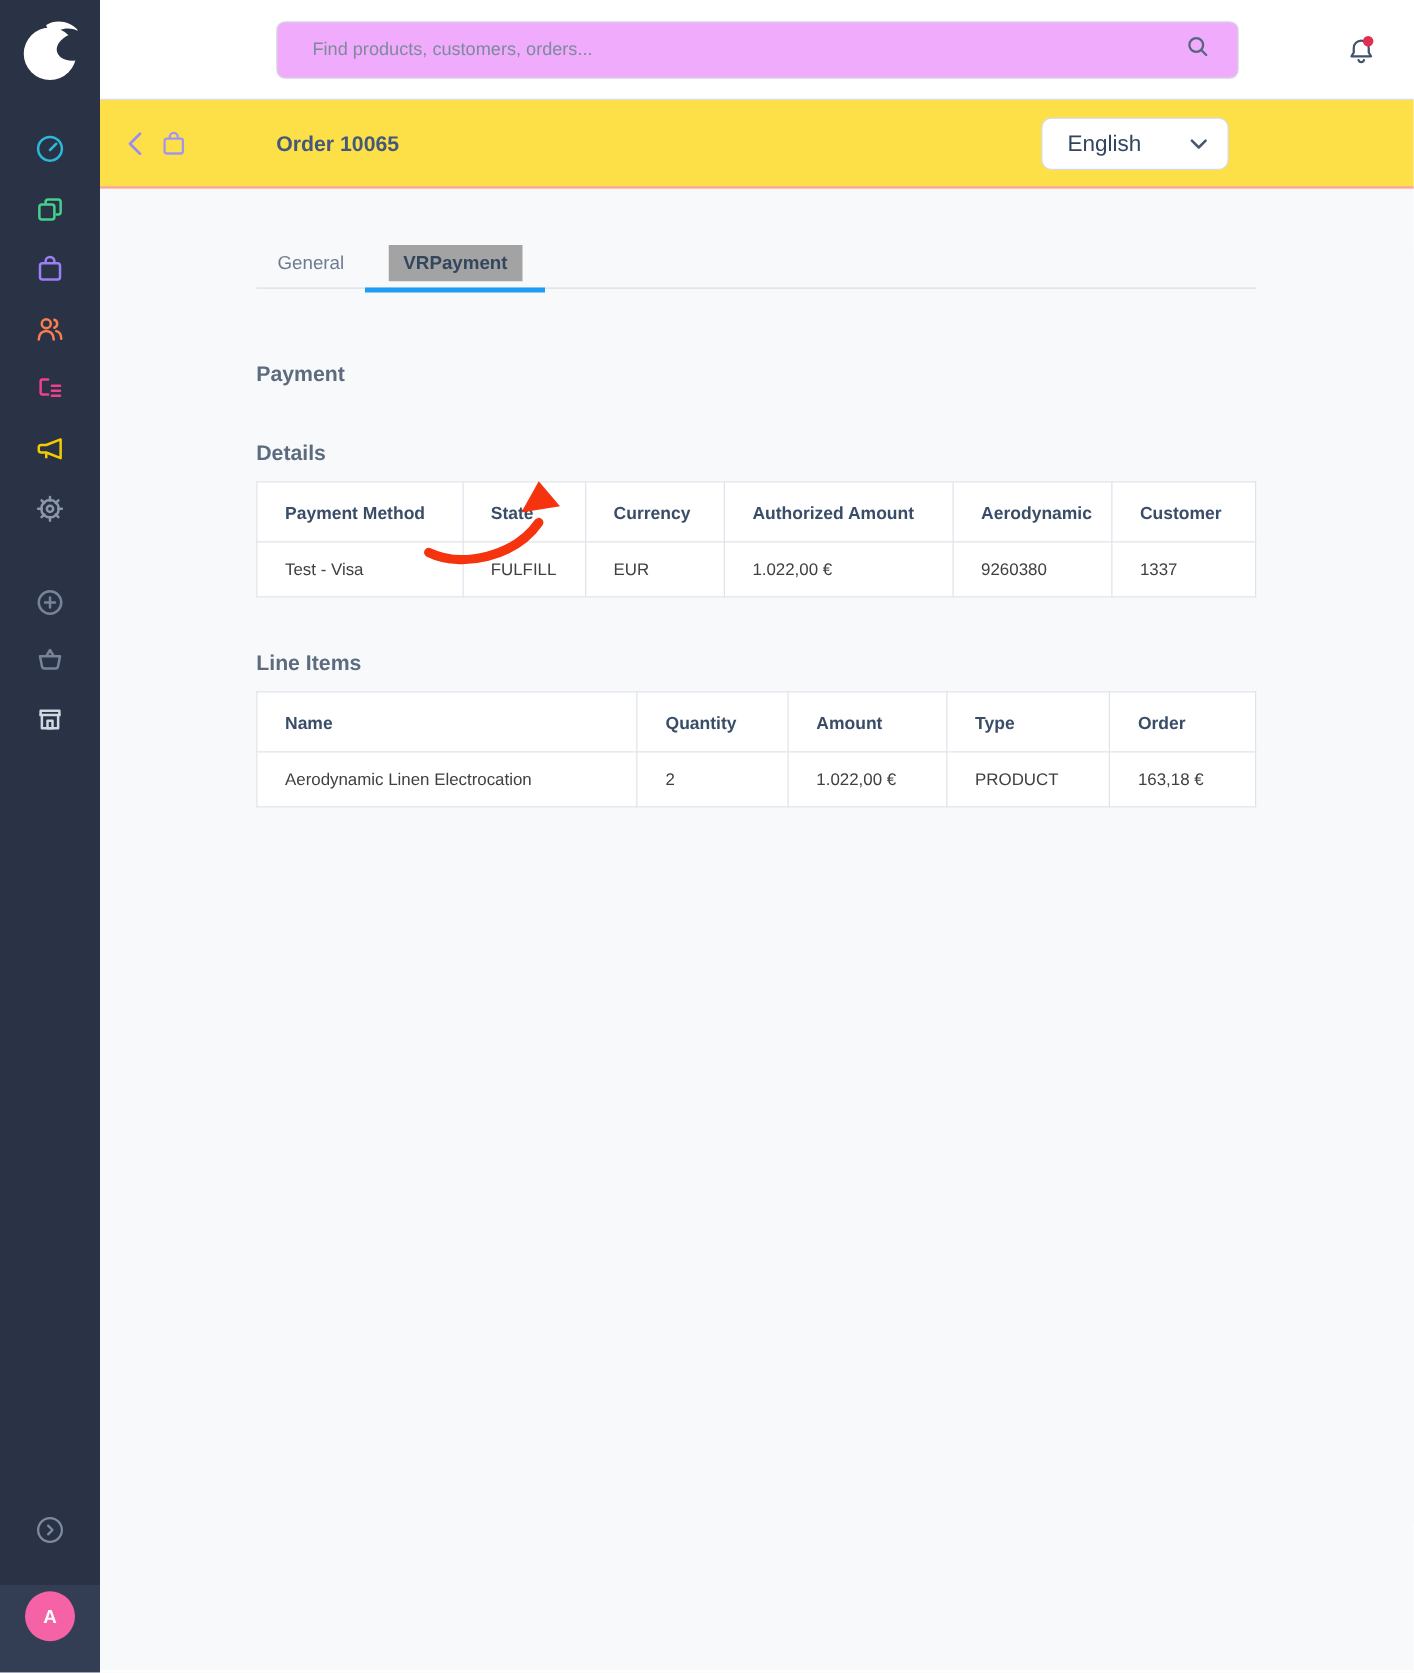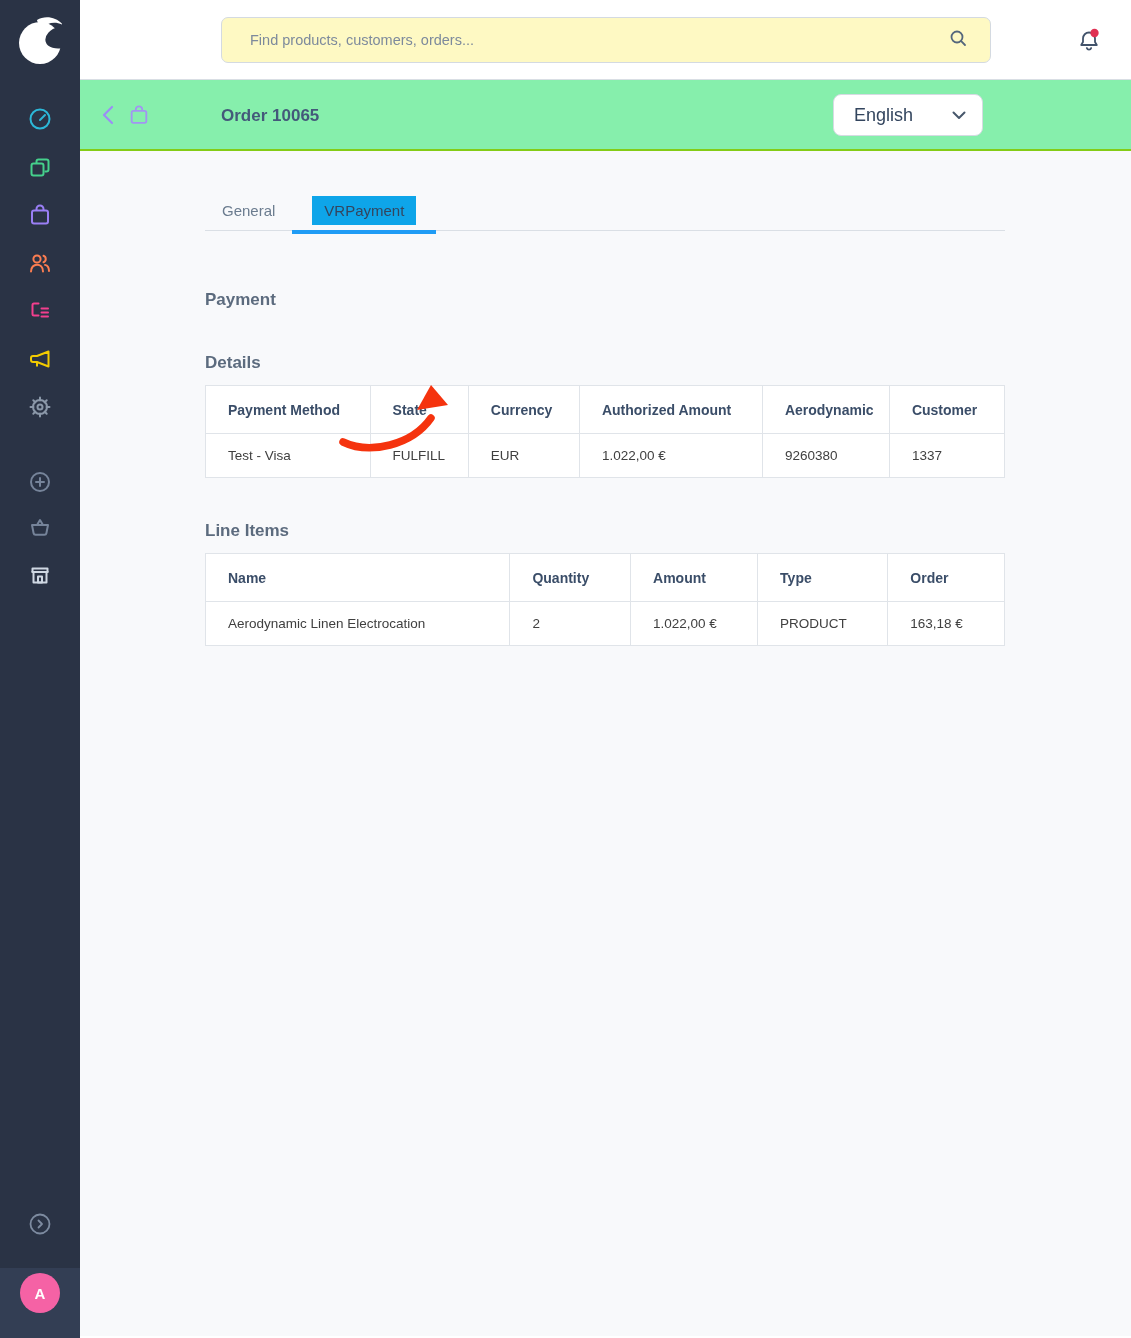--- a/index.html
+++ b/index.html
@@ -34,36 +34,36 @@
   
   .main { position:absolute; left:80px; top:0; width:1051px; height:1338px; }
 
   
   .topbar {
     position:relative; height:80px; background:#fff;
     border-bottom:1px solid #d9dee4;
   }
   .searchbox {
     position:absolute; left:141px; top:17px; width:770px; height:46px;
-    background:#fef9c3; border:1px solid #d4dae1; border-radius:7px;
+    background:#f0abfc; border:1px solid #d4dae1; border-radius:7px;
     display:flex; align-items:center;
   }
   .searchbox input {
     flex:1; border:none; outline:none; background:transparent;
     font-family:"Liberation Sans", sans-serif;
     font-size:14.5px; color:#33415c; padding:0 10px 0 28px;
   }
   .searchbox input::placeholder { color:#7d8a9c; }
   .search-glyph { margin-right:22px; }
   .bell { position:absolute; left:996px; top:28px; cursor:pointer; }
 
   
   .smartbar {
-    position:relative; height:71px; background:#86efac;
-    border-bottom:2px solid #84cc16;
+    position:relative; height:71px; background:#fde047;
+    border-bottom:2px solid #fca5a5;
   }
   .back-chevron { position:absolute; left:21px; top:25px; cursor:pointer; }
   .module-icon { position:absolute; left:48px; top:24px; }
   .page-title {
     position:absolute; left:141px; top:26px;
     font-size:17px; font-weight:700; color:#44597a;
   }
   .lang-select {
     position:absolute; left:753px; top:14px; width:150px; height:42px;
     background:#fff; border:1px solid #d5dbe2; border-radius:8px;
@@ -86,21 +86,21 @@
   .tabs-inner { display:flex; width:800px; border-bottom:1px solid #dadfe5; height:39px; }
   .tab {
     height:39px; line-height:37px; padding:0 17px;
     font-size:15px; color:#6b7c8f; cursor:pointer;
   }
   .tab.active {
     position:relative; padding:0; width:144px; text-align:center;
     color:#34455e; cursor:default;
   }
   .tab.active .tab-label {
-    display:inline-block; background:#0ea5e9; font-weight:400;
+    display:inline-block; background:#a3a3a3; font-weight:700;
     padding:0 12px; margin-top:2px; line-height:29px; font-size:15px;
   }
   .tab.active::after {
     content:""; position:absolute; left:0; right:0; bottom:-3px; height:4px;
     background:#1f9cf5;
   }
 
   
   .section-heading {
     font-size:17px; font-weight:700; color:#5c6b7e; line-height:20px;

